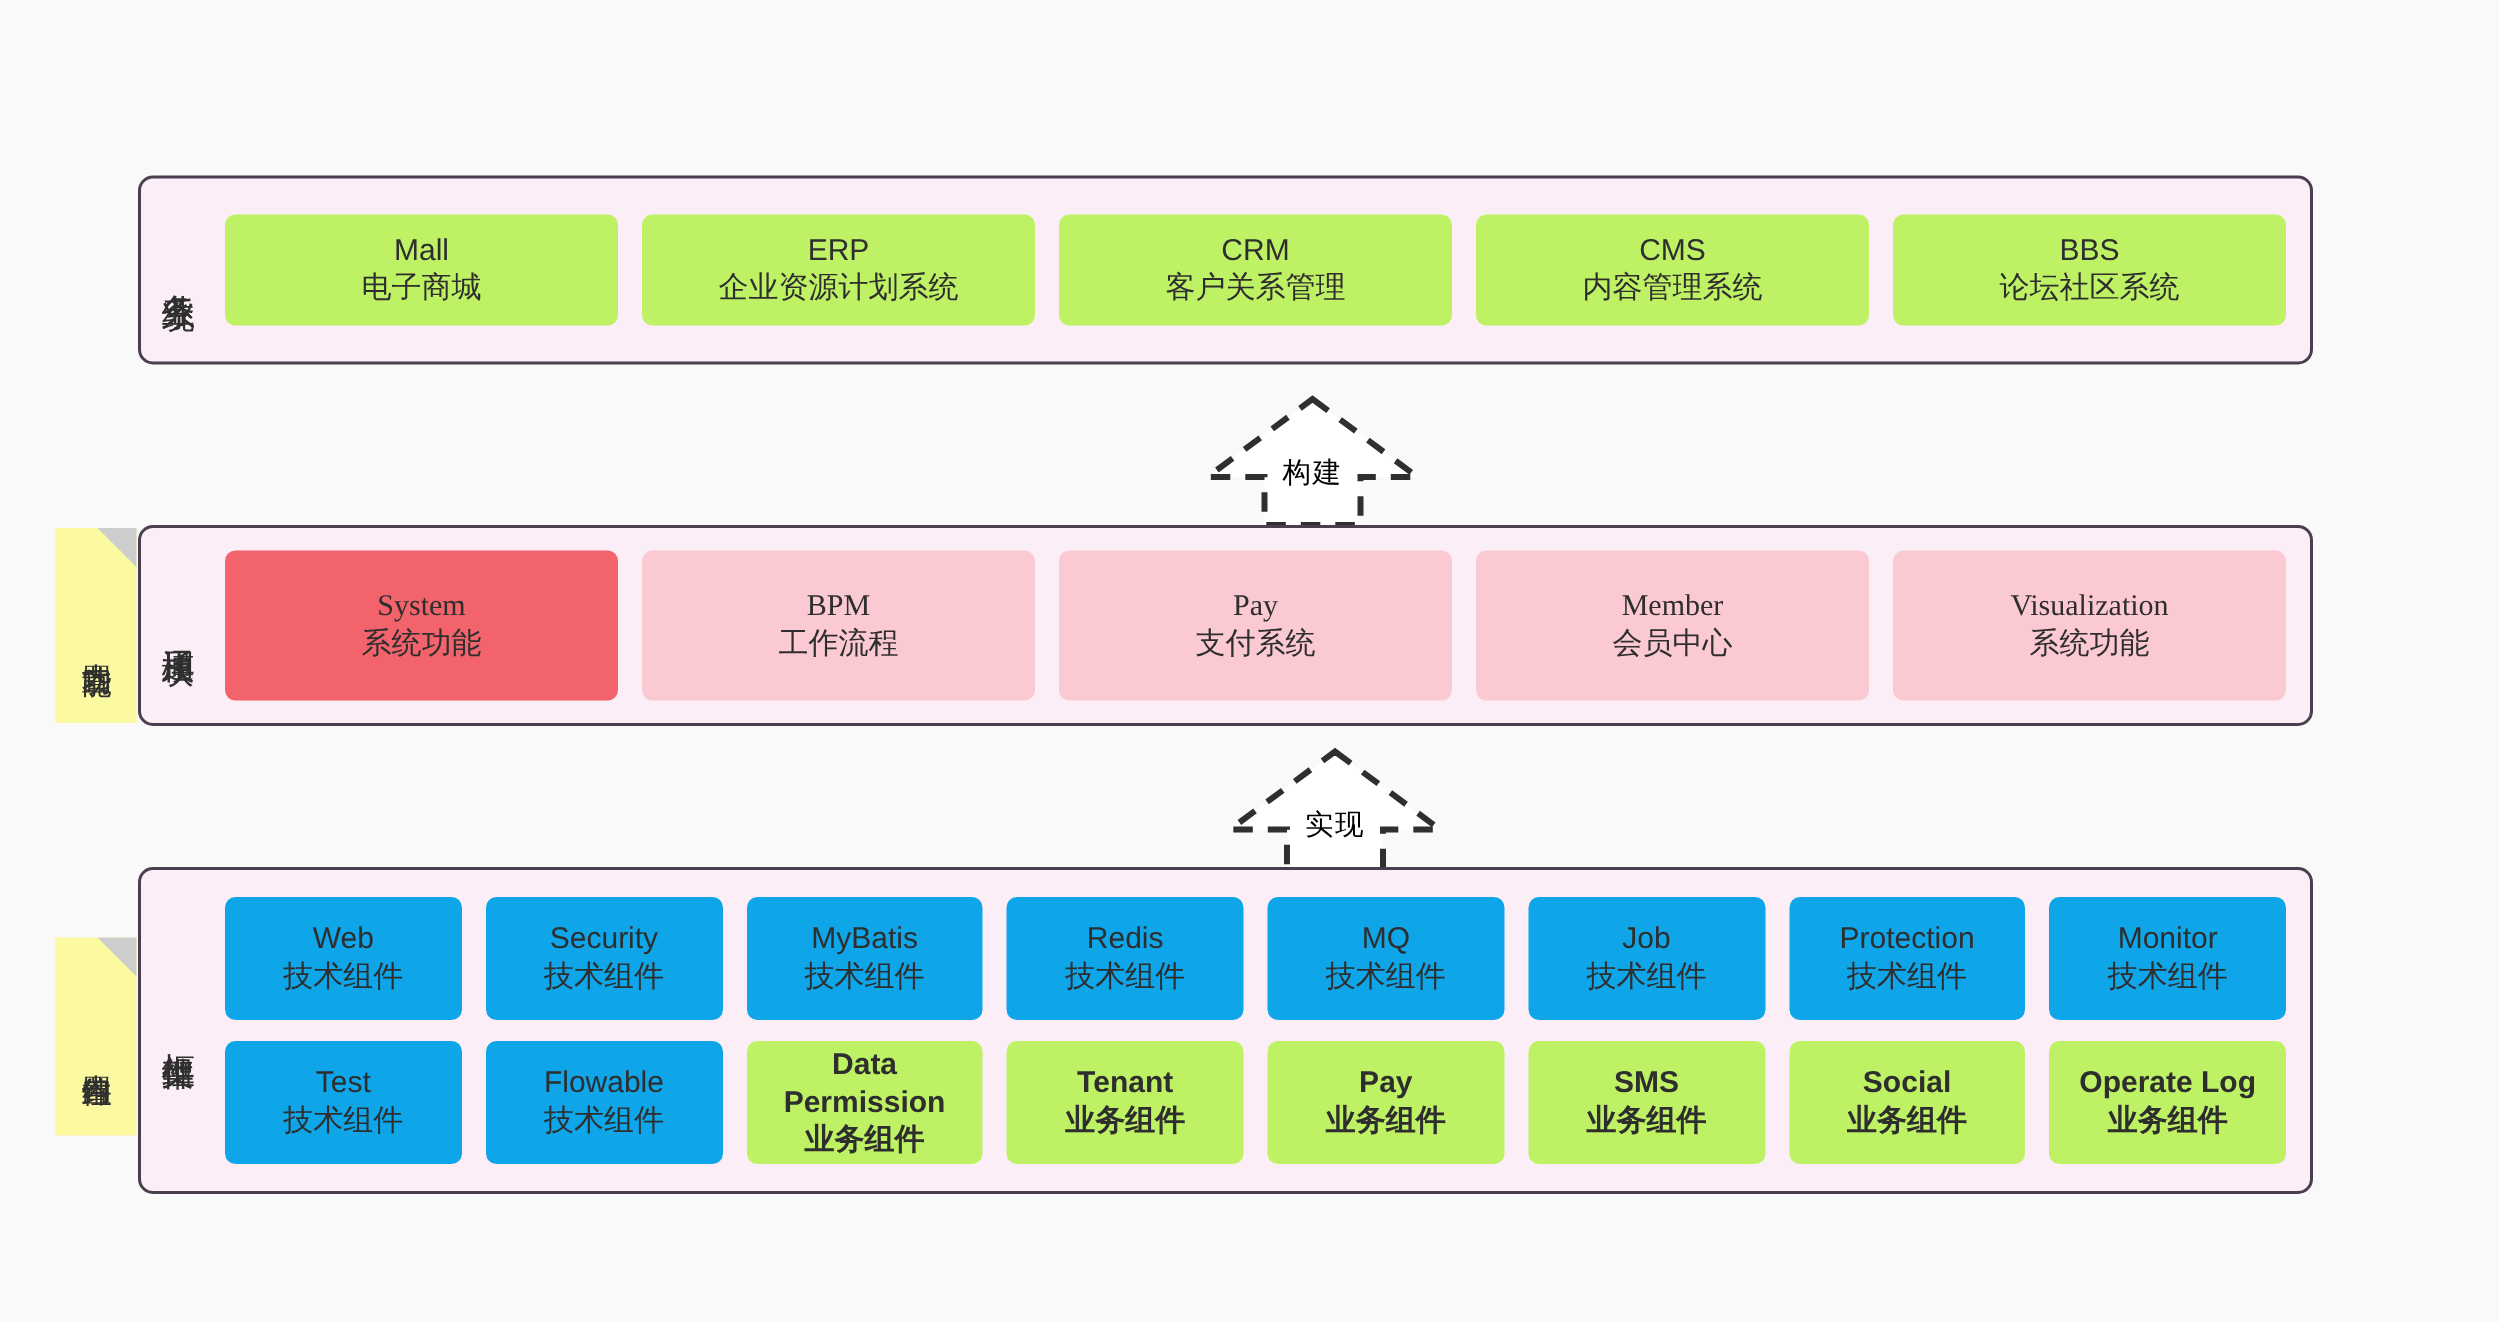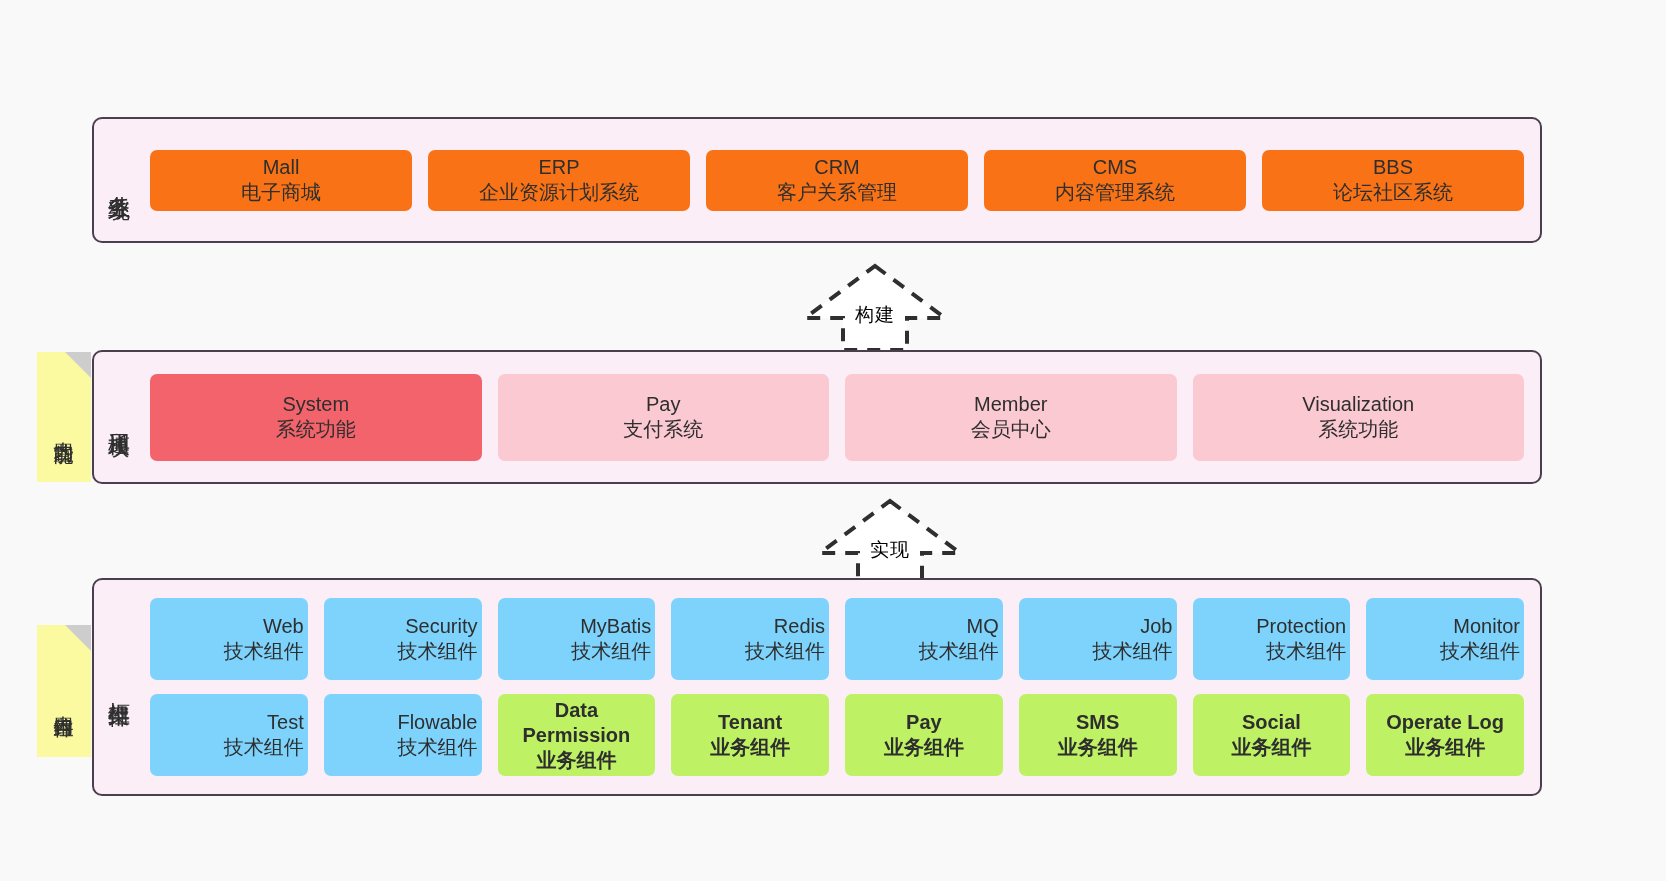--- a/index.html
+++ b/index.html
@@ -81,26 +81,26 @@
     text-align: center;
     font-size: 20px;
     line-height: 1.25;
     color: #2e2e2e;
     box-sizing: border-box;
     padding: 6px 4px;
   }
   .node .ln1 { white-space: normal; }
   .node .ln2 { white-space: nowrap; }
 
-  .biz-layer   .node { height: 61px; background: #f97316; }
-  .mod-layer   .node { height: 87px; }
+  .biz-layer   .node { height: 74px; background: #bef264; }
+  .mod-layer   .node { height: 100px; font-family: Liberation Serif, serif; }
   .mod-layer   .node.strong { background: #f2636b; }
   .mod-layer   .node.soft   { background: #fbc9d1; }
   .fw-layer    .node { height: 82px; }
-  .fw-layer    .node.tech { background: #7dd3fc; align-items: flex-end; }
+  .fw-layer    .node.tech { background: #0ea5e9; }
   .fw-layer    .node.biz  { background: #bef264; font-weight: bold; }
 
   
   .sticky {
     position: absolute;
     width: 54px;
     background: #fbfaa0;
     box-sizing: border-box;
     display: flex;
     align-items: center;
@@ -184,20 +184,24 @@
   </div>
 
   <div class="layer mod-layer" style="left:92px; top:350px; width:1450px; height:134px;">
     <div class="layer-title">通用模块</div>
     <div class="layer-body">
       <div class="node strong">
         <span class="ln1">System</span>
         <span class="ln2">系统功能</span>
       </div>
       <div class="node soft">
+        <span class="ln1">BPM</span>
+        <span class="ln2">工作流程</span>
+      </div>
+      <div class="node soft">
         <span class="ln1">Pay</span>
         <span class="ln2">支付系统</span>
       </div>
       <div class="node soft">
         <span class="ln1">Member</span>
         <span class="ln2">会员中心</span>
       </div>
       <div class="node soft">
         <span class="ln1">Visualization</span>
         <span class="ln2">系统功能</span>

